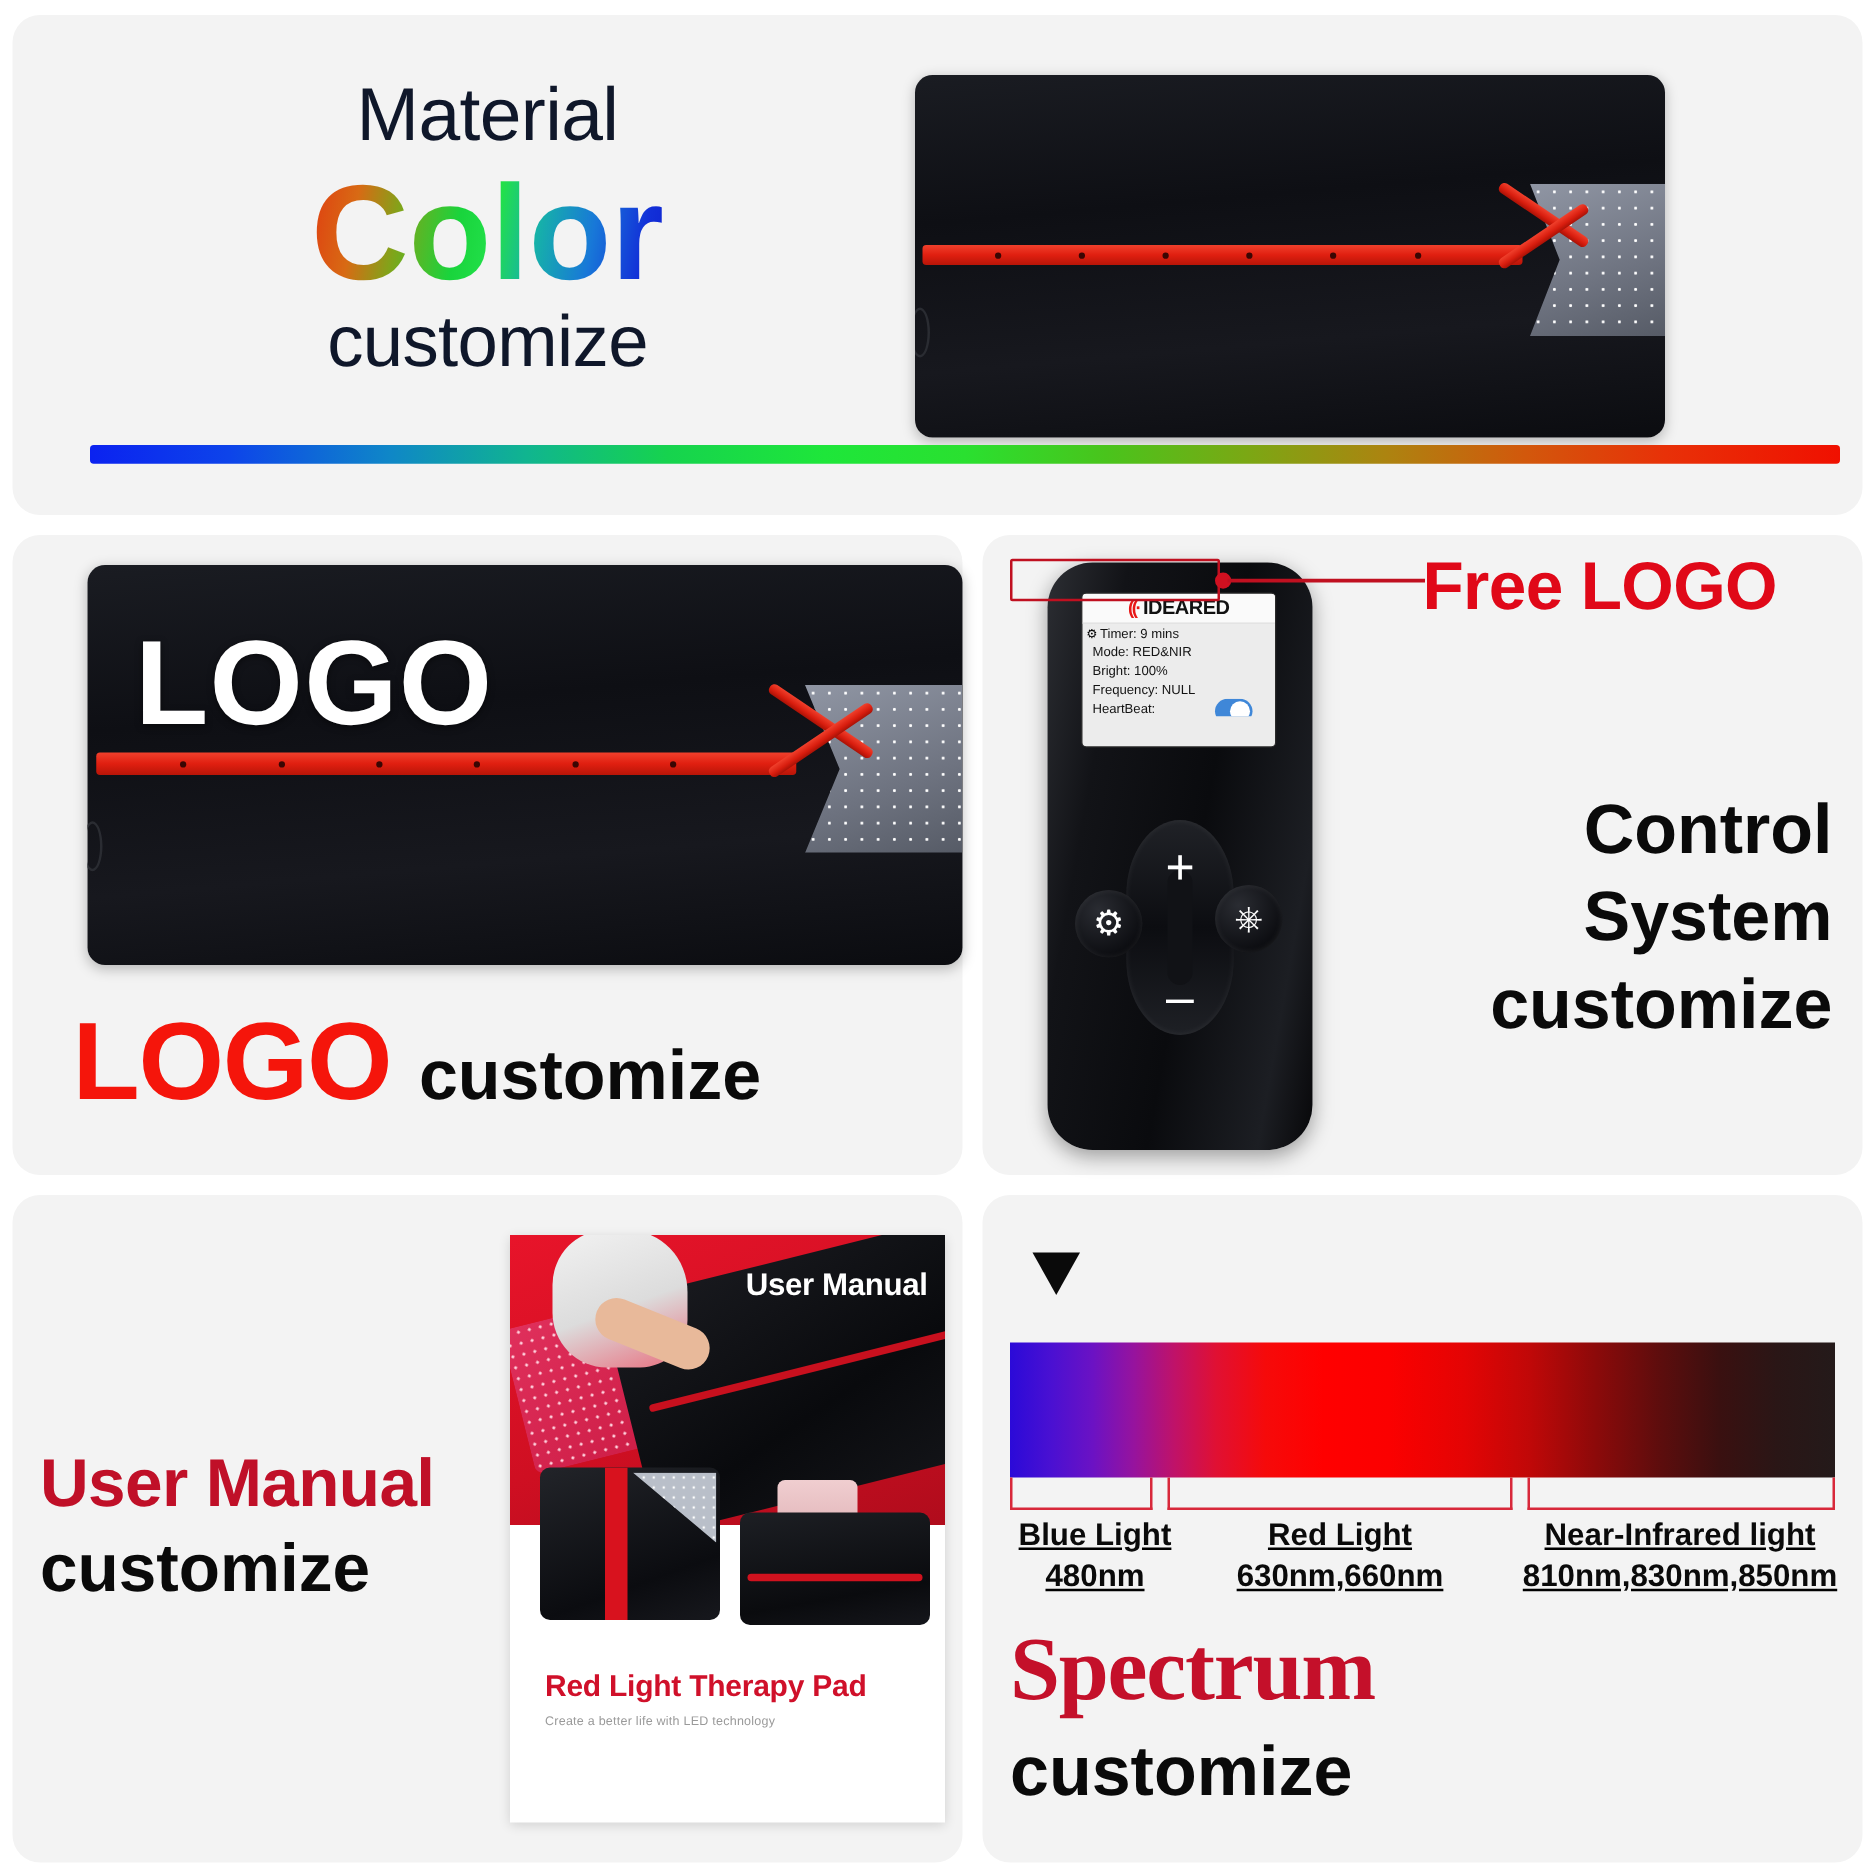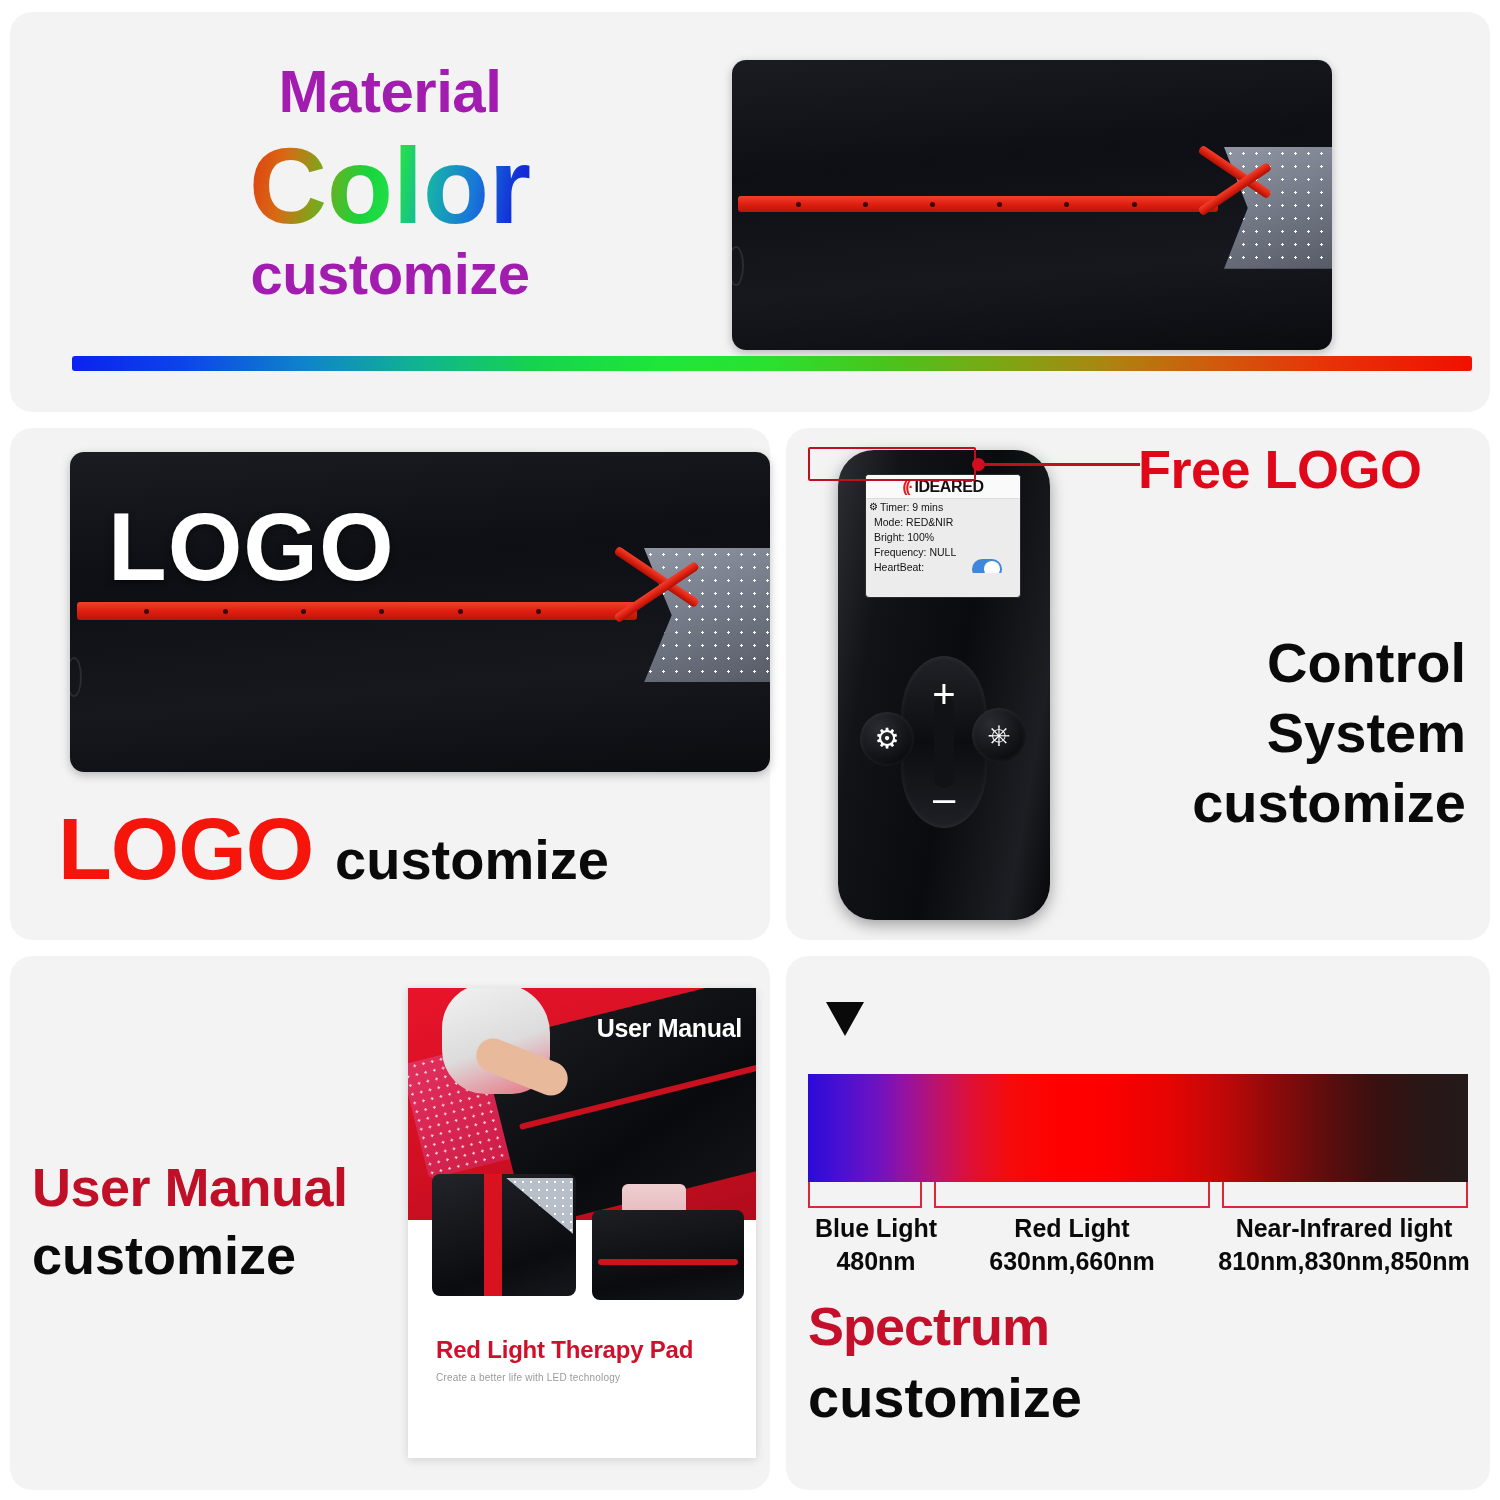--- a/index.html
+++ b/index.html
@@ -17,21 +17,21 @@
     border-radius: 22px;
   }
 
   
   #panel-material { left: 10px; top: 12px; width: 1480px; height: 400px; }
   #material-text-block {
     position: absolute; left: 100px; top: 48px; width: 560px;
     text-align: center;
   }
   .head-black {
-    font-weight: 700; color: #a21caf; letter-spacing: -0.5px; line-height: 1.05;
+    font-weight: 400; color: #0f172a; letter-spacing: -0.5px; line-height: 1.05;
   }
   #material-word { font-size: 60px; }
   #color-word {
     font-size: 108px; font-weight: 800; line-height: 1.05; margin: 6px 0 2px 0;
     background: linear-gradient(100deg,#e03a10 0%,#d86a14 14%,#7fa51a 26%,#19d43c 42%,#22e04a 52%,#16b2a8 63%,#1878d8 78%,#1230d8 92%,#0f22d0 100%);
     -webkit-background-clip: text; background-clip: text;
     -webkit-text-fill-color: transparent; color: transparent;
     display: inline-block;
   }
   #material-customize { font-size: 58px; }
@@ -287,29 +287,29 @@
       #5c0d0d 79%, #3a1010 86%, #2a1616 93%, #241a1a 100%);
   }
   .spec-bracket {
     position: absolute; top: 226px; height: 26px;
     border: 2px solid #d8283a; border-top: none;
   }
   #bracket-blue  { left: 22px;  width: 114px; }
   #bracket-red   { left: 148px; width: 276px; }
   #bracket-nir   { left: 436px; width: 246px; }
 
-  .spec-label { position: absolute; top: 258px; text-align: center; }
+  .spec-label { position: absolute; top: 258px; text-align: center; text-decoration: underline; }
   .spec-label .name { font-size: 25px; font-weight: 800; color: #0a0a0a; white-space: nowrap; }
   .spec-label .nm   { font-size: 25px; font-weight: 800; color: #0a0a0a; white-space: nowrap; margin-top: 4px; }
   #label-blue { left: 0px;   width: 180px; }
   #label-red  { left: 148px; width: 276px; }
   #label-nir  { left: 412px; width: 292px; }
 
   #spectrum-caption { position: absolute; left: 22px; top: 342px; }
-  #spectrum-title-red { font-size: 54px; font-weight: 800; color: #c4102a; letter-spacing: -1px; line-height: 1.05; }
+  #spectrum-title-red { font-size: 72px; font-weight: 800; color: #c4102a; letter-spacing: -1px; line-height: 1.05; font-family: Liberation Serif, serif; }
   #spectrum-title-black { font-size: 56px; font-weight: 800; color: #0a0a0a; margin-top: 10px; }
 </style>
 </head>
 <body>
 
 <div class="page">
 
   <div class="panel" id="panel-material">
 
     <div id="material-text-block">

